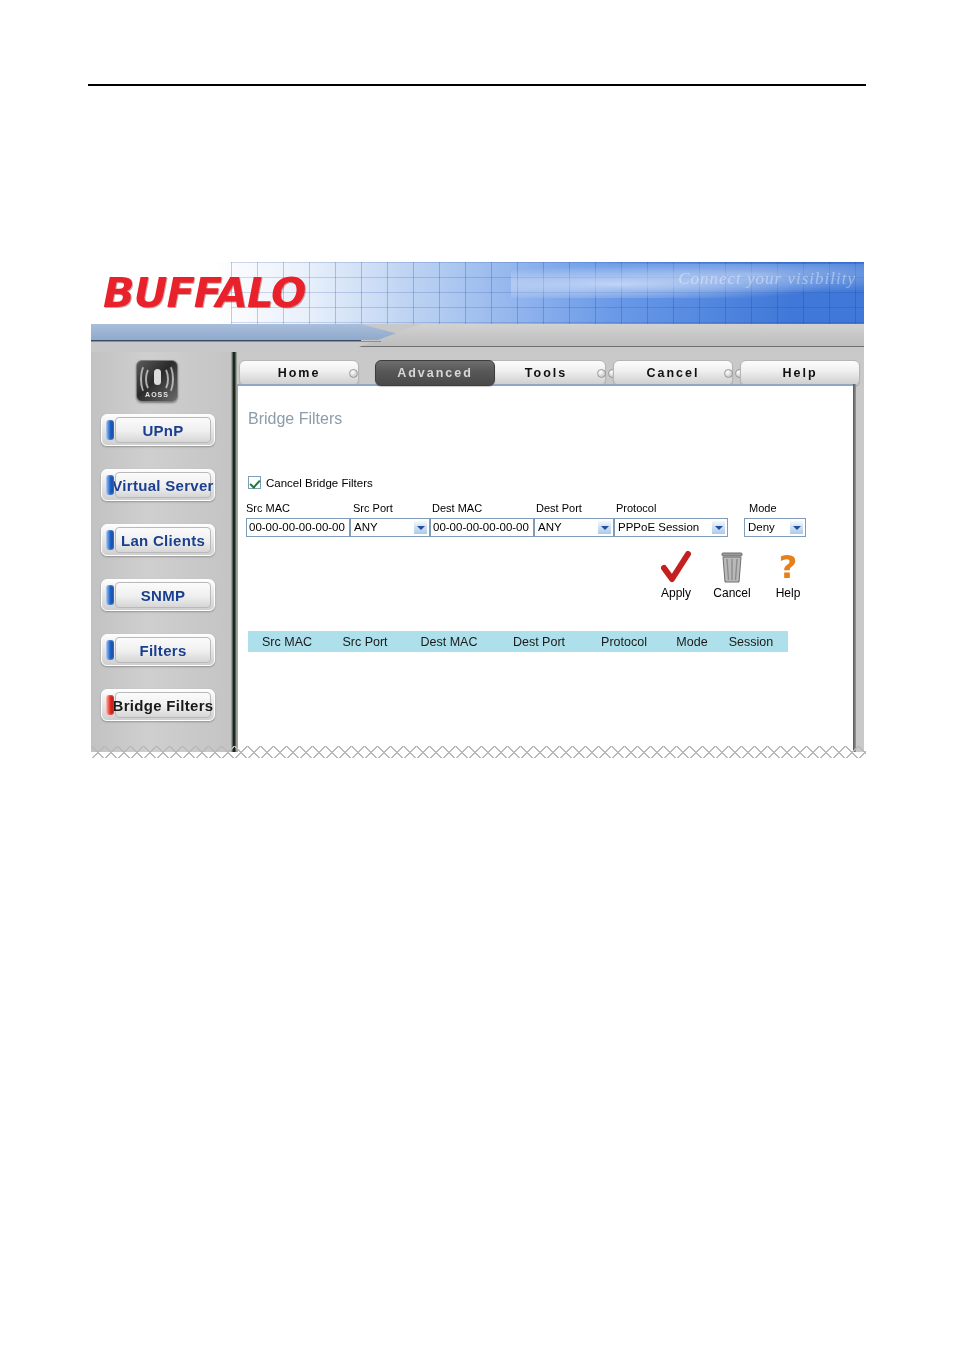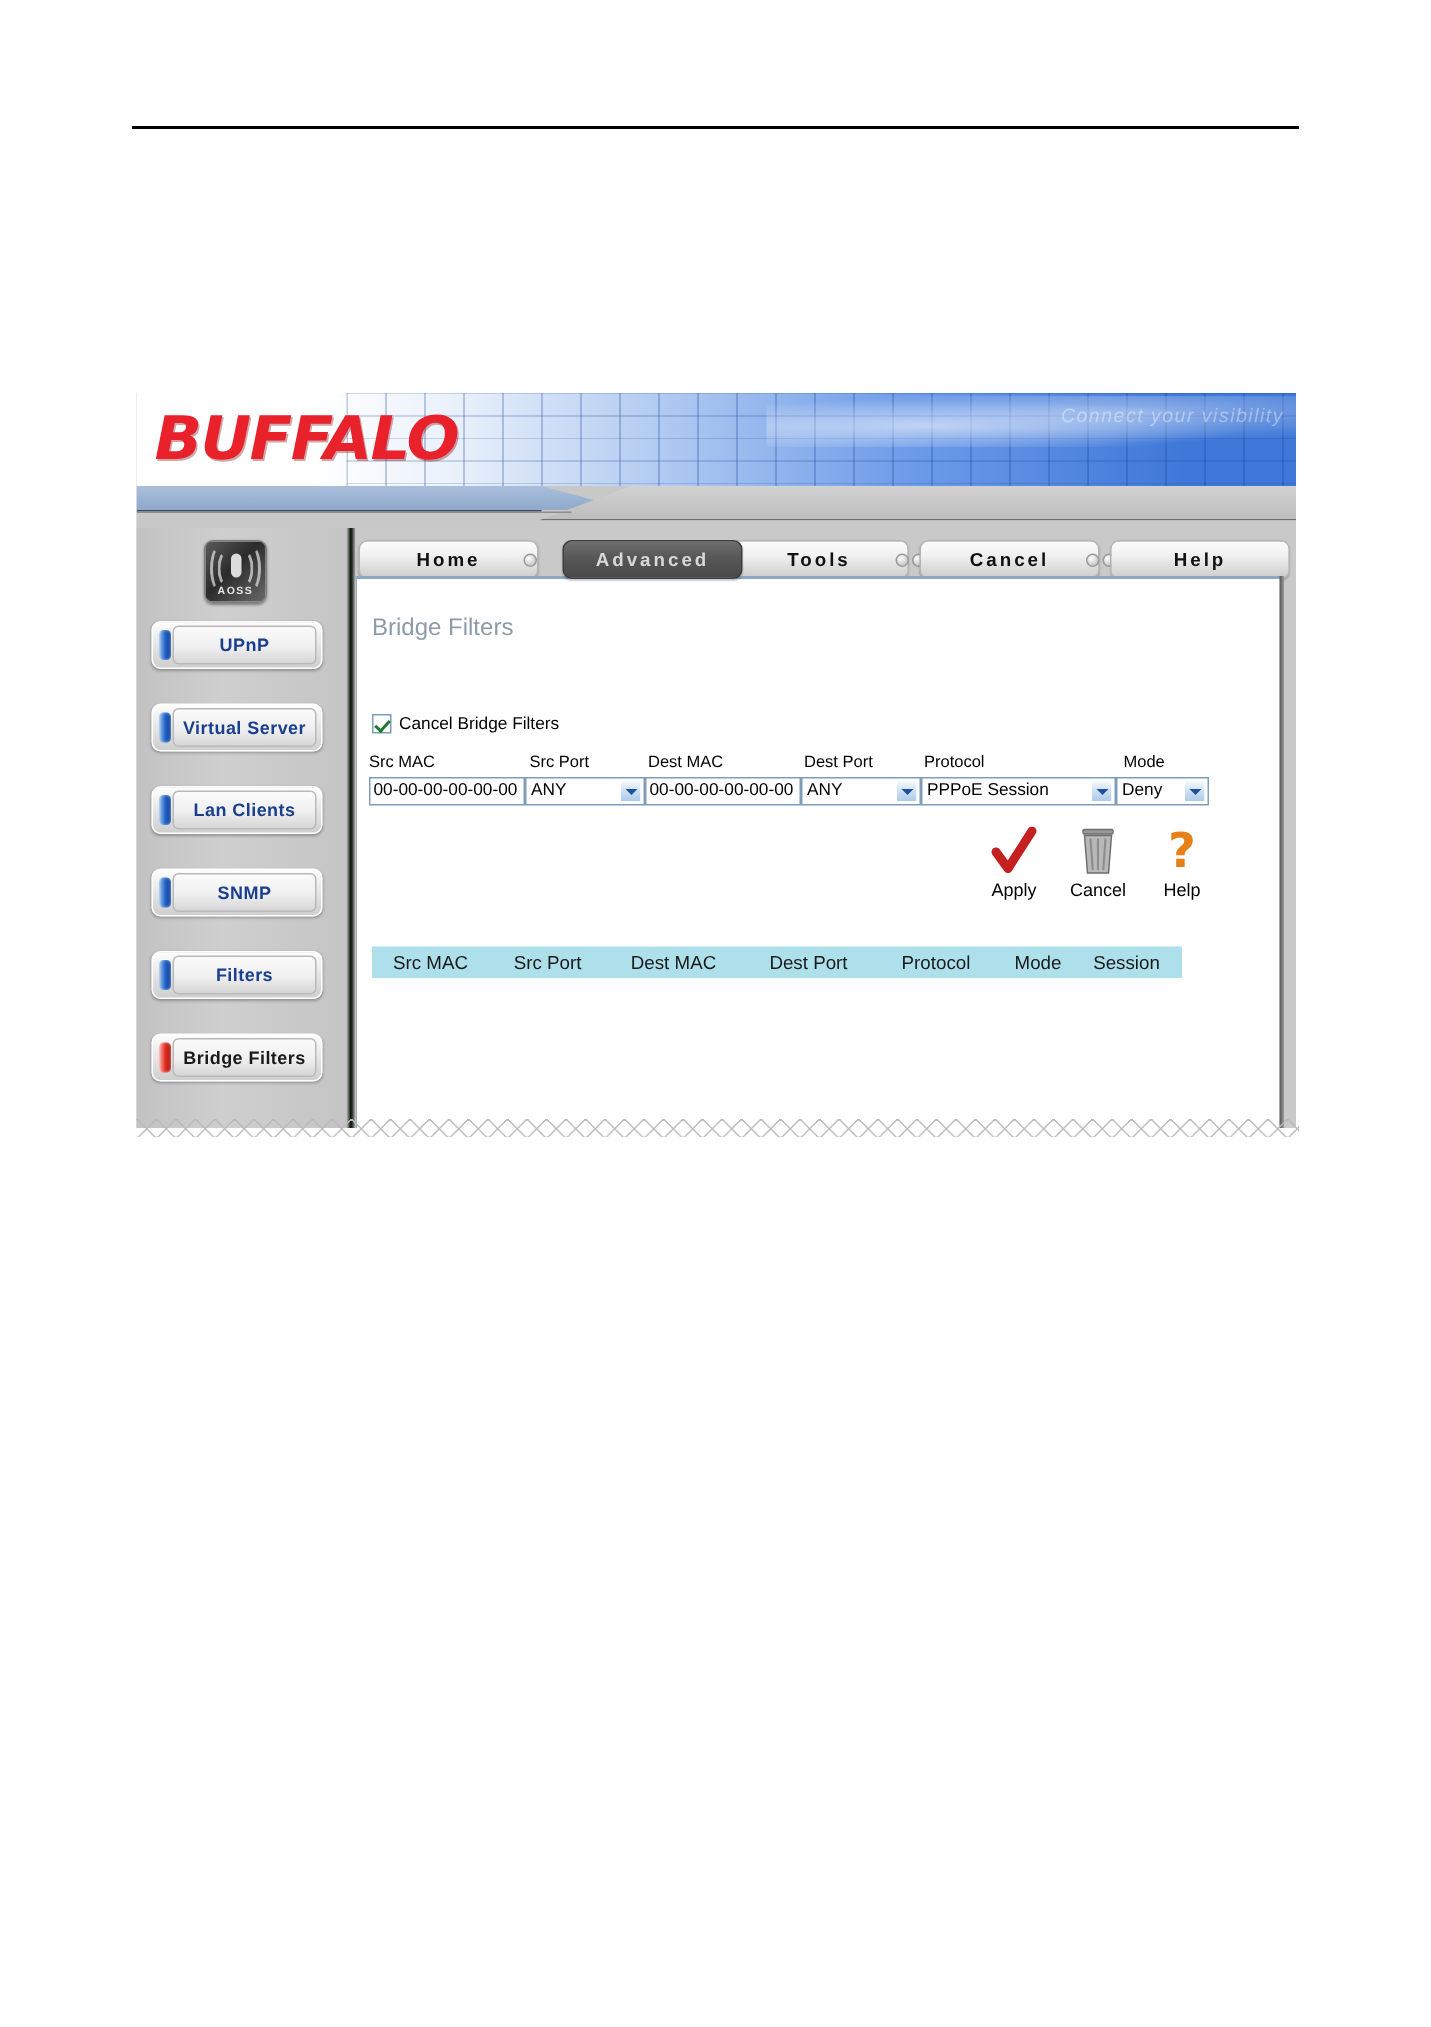--- a/index.html
+++ b/index.html
@@ -64,23 +64,23 @@
   .banner-cloud {
     position: absolute;
     left: 420px; top: 2px;
     width: 353px; height: 34px;
     background: radial-gradient(ellipse at 30% 60%, rgba(255,255,255,.55), rgba(255,255,255,0) 62%),
                 radial-gradient(ellipse at 70% 30%, rgba(255,255,255,.42), rgba(255,255,255,0) 60%);
   }
   .banner-watermark {
     position: absolute;
     right: 8px; top: 7px;
-    font-family: Liberation Sans, sans-serif;
+    font-family: Liberation Serif, serif;
     font-style: italic;
-    font-size: 13px;
+    font-size: 17px;
     letter-spacing: 1px;
     color: rgba(255,255,255,.38);
     white-space: nowrap;
   }
   .logo {
     position: absolute;
     left: 12px;
     top: 8px;
     font-family: "DejaVu Sans", sans-serif;
     font-weight: bold;
@@ -218,21 +218,21 @@
     left: 4px; top: 5px;
     width: 8px; height: 20px;
     border-radius: 3px;
     background: linear-gradient(to right, #9fc4ef, #1d5fc4 55%, #12439a);
     box-shadow: inset 0 0 2px rgba(255,255,255,.6);
   }
   .nav-led.red {
     background: linear-gradient(to right, #ffb0ab, #e02a1f 55%, #a7170f);
   }
   .nav-label {
-    font-size: 12px;
+    font-size: 15px;
     color: #1b3f8f;
     font-weight: bold;
     letter-spacing: .3px;
     white-space: nowrap;
   }
   .nav-btn.active .nav-label { color: #1a1a1a; }
 
   
   .content {
     position: absolute;
@@ -561,21 +561,21 @@
           <div class="fld-label" style="left:186px">Dest MAC</div>
           <div class="txtbox" style="left:184px; width:104px">00-00-00-00-00-00</div>
 
           <div class="fld-label" style="left:290px">Dest Port</div>
           <div class="selbox" style="left:288px; width:80px">
             <span>ANY</span>
             <span class="arrow"></span>
           </div>
 
           <div class="fld-label" style="left:370px">Protocol</div>
-          <div class="selbox" style="left:368px; width:130px">
+          <div class="selbox" style="left:368px; width:114px">
             <span>PPPoE Session</span>
             <span class="arrow"></span>
           </div>
 
           <div class="fld-label" style="left:503px">Mode</div>
           <div class="selbox" style="left:498px; width:62px">
             <span>Deny</span>
             <span class="arrow"></span>
           </div>
         </div>

